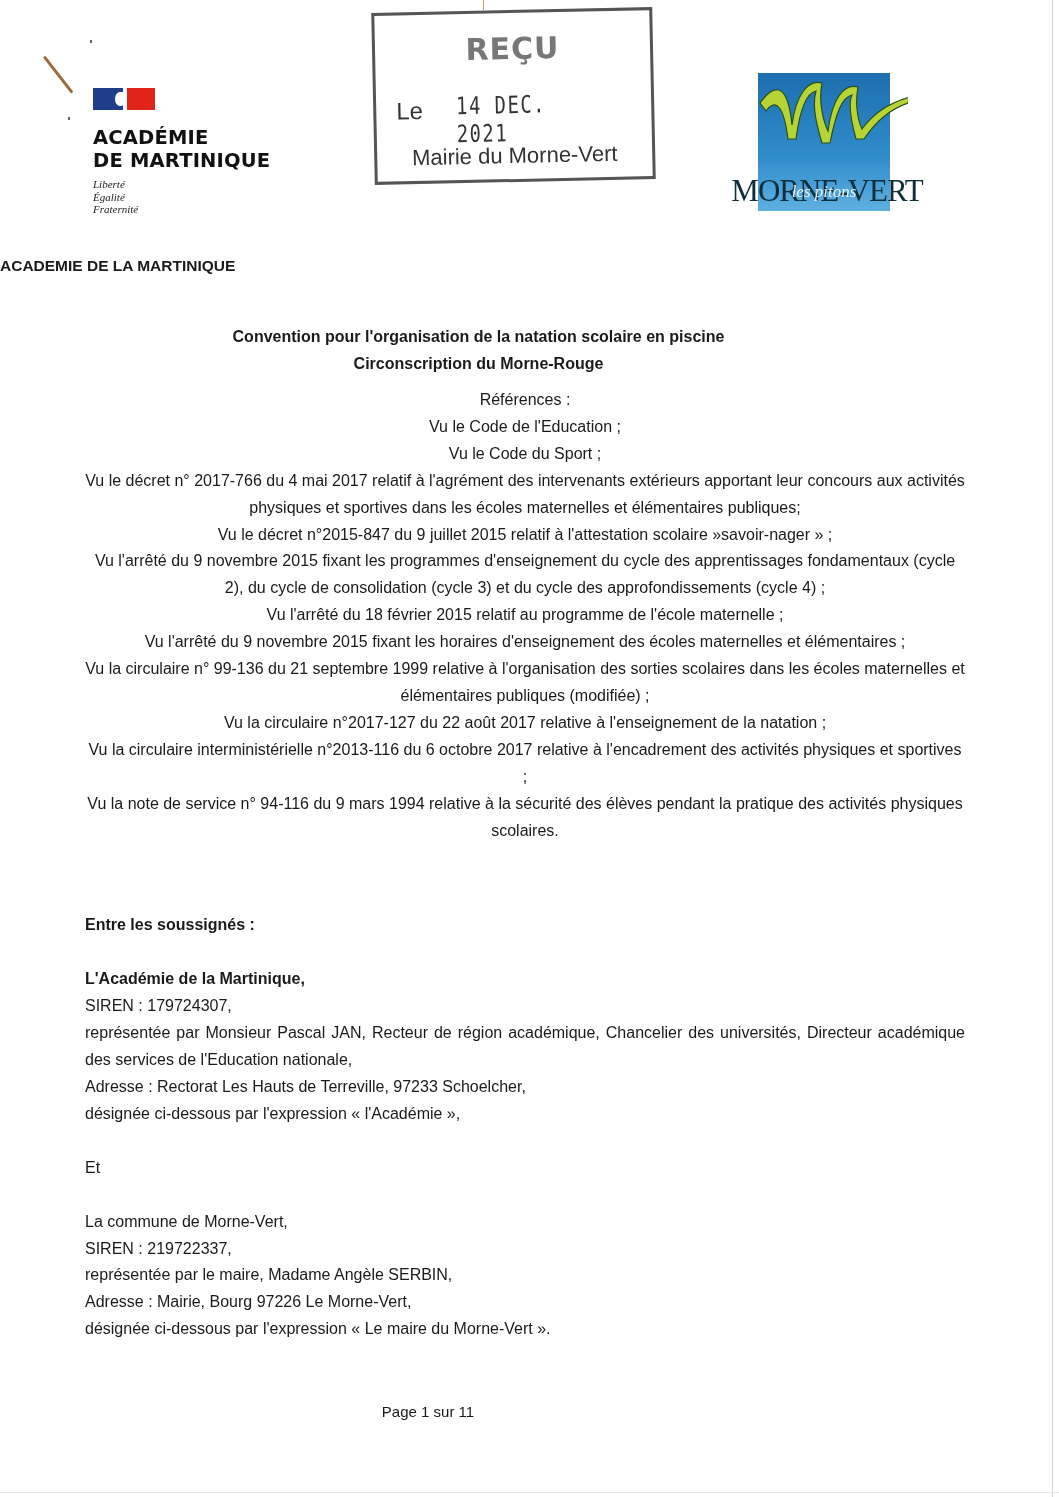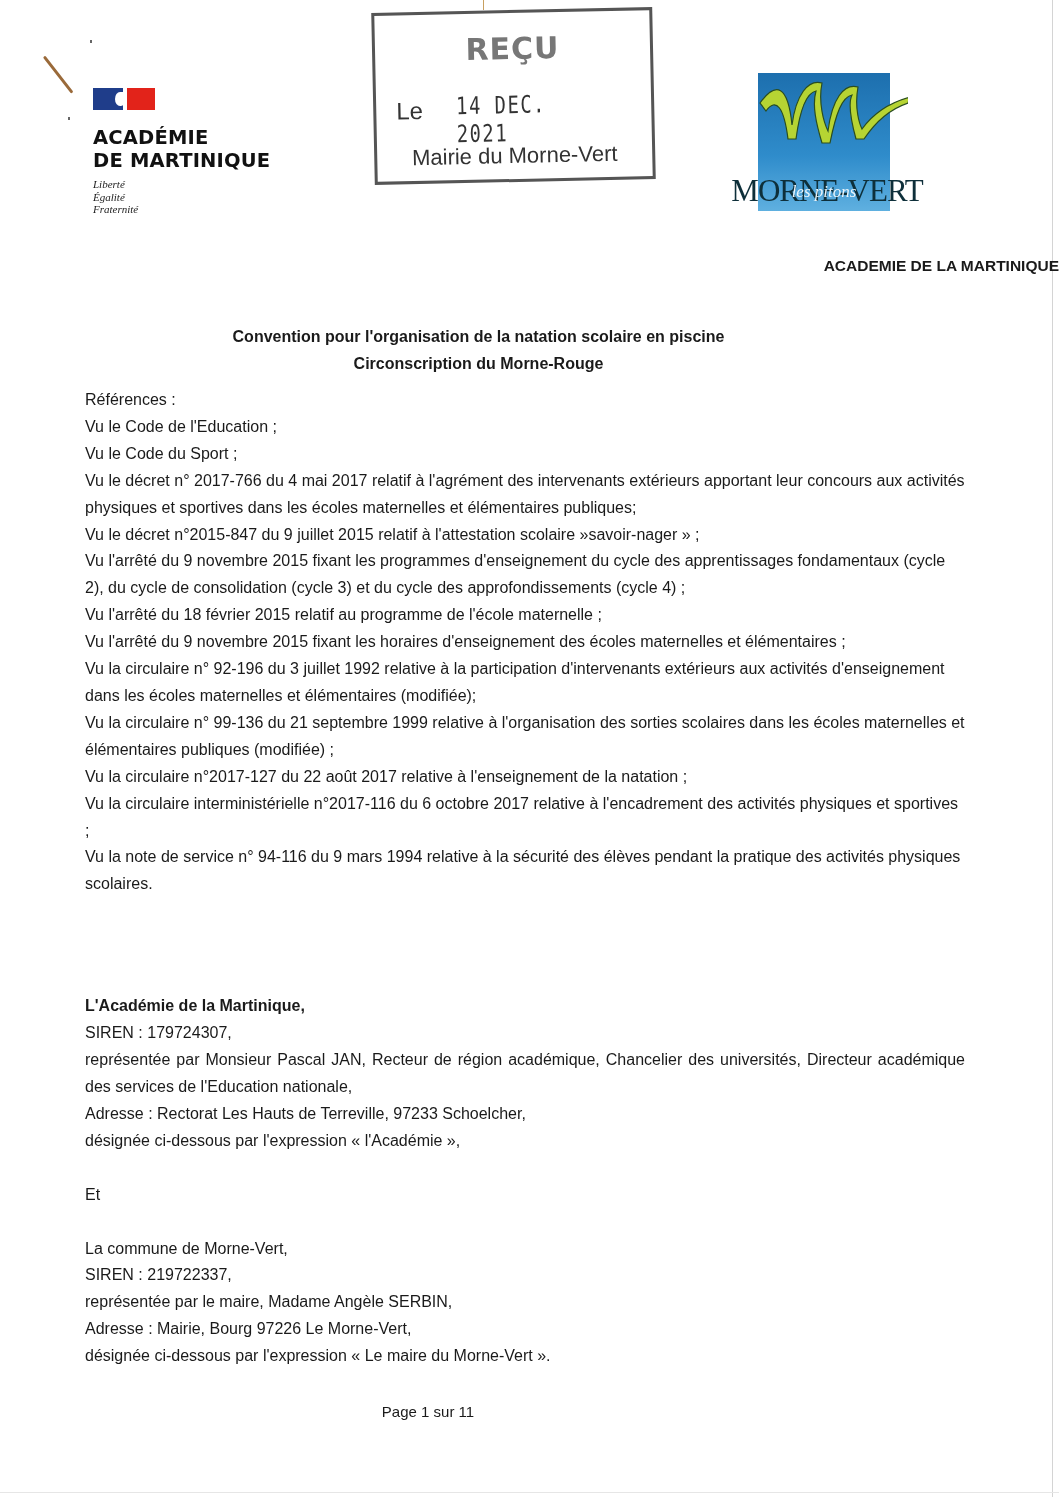--- a/index.html
+++ b/index.html
@@ -29,27 +29,27 @@
   .stamp-mairie { position:absolute; left:0; right:0; top:130px; text-align:center; font-size:22px; color:#333; }
   .stamp-tick { left:483px; top:0; width:1px; height:10px; background:#c8a060; }
 
   
   .mv-logo { left:758px; top:73px; width:132px; height:138px; background:linear-gradient(180deg,#1d6fae 0%, #2f8ccb 60%, #5fb0e0 100%); }
   .mv-logo svg { position:absolute; left:-10px; top:0; }
   .mv-name { left:722px; top:144px; width:210px; text-align:center; font-family:"Liberation Serif", serif; font-size:31px; color:#0e2f3a; letter-spacing:-1px;margin-top:29px; }
   .mv-sub { left:758px; top:182px; width:132px; text-align:center; font-family:"Liberation Serif", serif; font-style:italic; font-size:17px; color:#e8f4fb; }
 
   
-  .h-acad { left:0; width:1059px; top:257px; text-align:right; font-weight:bold; font-size:15.5px; }
+  .h-acad { left:0; width:1059px; top:257px; text-align:left; font-weight:bold; font-size:15.5px; }
   .h-conv { left:0; width:957px; top:323px; text-align:center; font-weight:bold; font-size:16px; line-height:27px; }
 
   
   .body { left:85px; top:387px; width:880px; font-size:16px; line-height:26.9px; }
   .body p { margin:0; }
-  .ref-block p { text-align:left; }
+  .ref-block p { text-align:center; }
   .bold { font-weight:bold; }
   .justify { text-align:justify; text-align-last:left; }
   .gap-lg { height:54px; }
   .gap-md { height:27px; }
 
   .page-num { left:0; width:856px; top:1403px; text-align:center; font-size:15px; }
 </style>
 </head>
 <body>
 
@@ -103,29 +103,29 @@
 <div class="abs body">
   <div class="ref-block">
     <p>Références :</p>
     <p>Vu le Code de l'Education ;</p>
     <p>Vu le Code du Sport ;</p>
     <p>Vu le décret n° 2017-766 du 4 mai 2017 relatif à l'agrément des intervenants extérieurs apportant leur concours aux activités physiques et sportives dans les écoles maternelles et élémentaires publiques;</p>
     <p>Vu le décret n°2015-847 du 9 juillet 2015 relatif à l'attestation scolaire »savoir-nager » ;</p>
     <p>Vu l'arrêté du 9 novembre 2015 fixant les programmes d'enseignement du cycle des apprentissages fondamentaux (cycle 2), du cycle de consolidation (cycle 3) et du cycle des approfondissements (cycle 4) ;</p>
     <p>Vu l'arrêté du 18 février 2015 relatif au programme de l'école maternelle ;</p>
     <p>Vu l'arrêté du 9 novembre 2015 fixant les horaires d'enseignement des écoles maternelles et élémentaires ;</p>
-    <p>Vu la circulaire n° 92-196 du 3 juillet 1992 relative à la participation d'intervenants extérieurs aux activités d'enseignement dans les écoles maternelles et élémentaires (modifiée);</p>
     <p>Vu la circulaire n° 99-136 du 21 septembre 1999 relative à l'organisation des sorties scolaires dans les écoles maternelles et élémentaires publiques (modifiée) ;</p>
     <p>Vu la circulaire n°2017-127 du 22 août 2017 relative à l'enseignement de la natation ;</p>
-    <p>Vu la circulaire interministérielle n°2017-116 du 6 octobre 2017 relative à l'encadrement des activités physiques et sportives ;</p>
+    <p>Vu la circulaire interministérielle n°2013-116 du 6 octobre 2017 relative à l'encadrement des activités physiques et sportives ;</p>
     <p>Vu la note de service n° 94-116 du 9 mars 1994 relative à la sécurité des élèves pendant la pratique des activités physiques scolaires.</p>
   </div>
 
   <div class="gap-lg"></div>
   <div style="height:14px"></div>
+  <p class="bold">Entre les soussignés :</p>
   <div class="gap-md"></div>
 
   <div>
     <p class="bold">L'Académie de la Martinique,</p>
     <p>SIREN : 179724307,</p>
     <p class="justify">représentée par Monsieur Pascal JAN, Recteur de région académique, Chancelier des universités, Directeur académique des services de l'Education nationale,</p>
     <p>Adresse : Rectorat Les Hauts de Terreville, 97233 Schoelcher,</p>
     <p>désignée ci-dessous par l'expression « l'Académie »,</p>
   </div>
 

